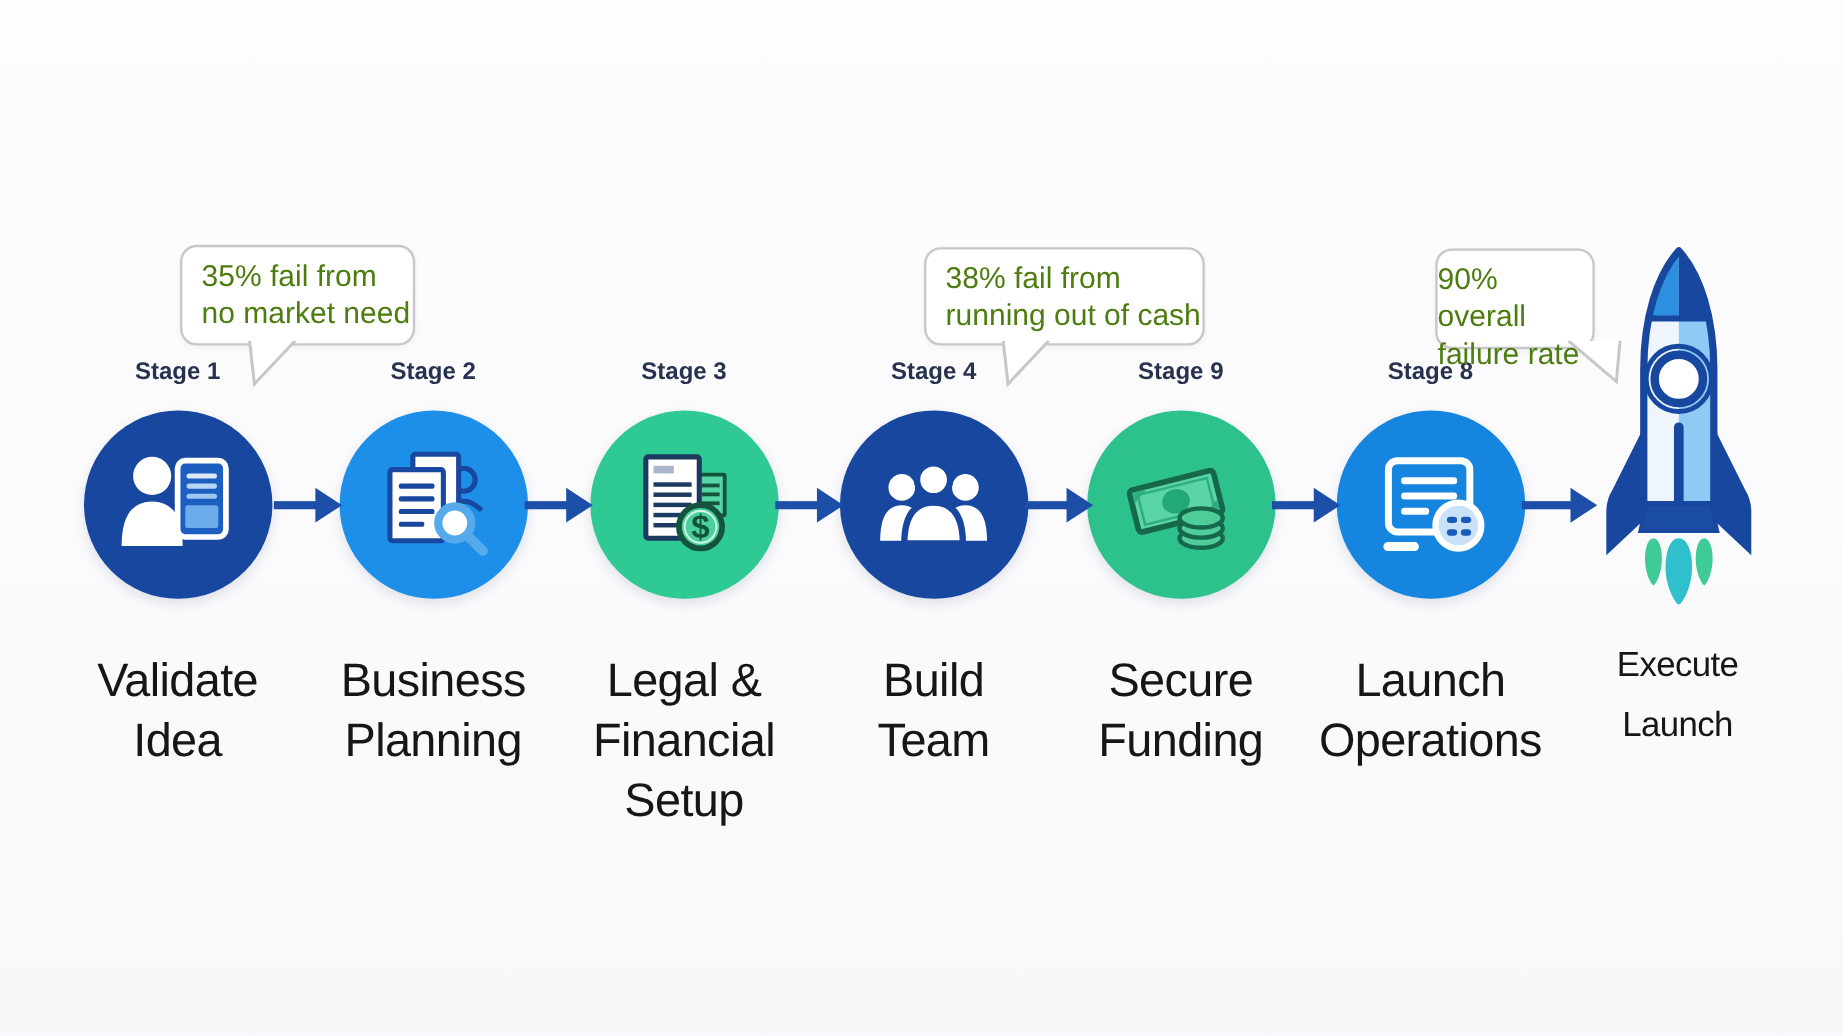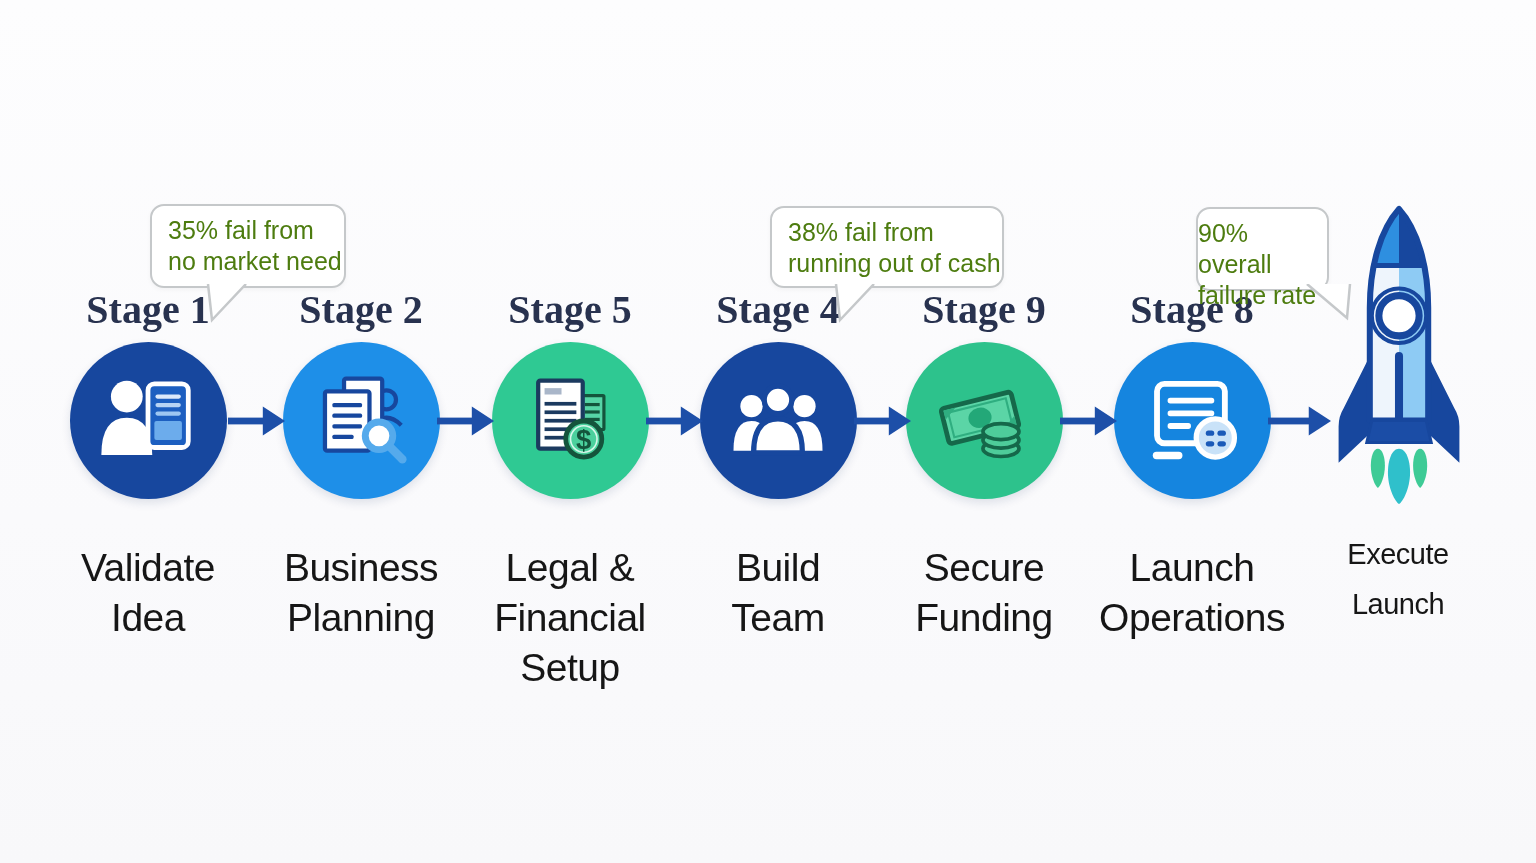--- a/index.html
+++ b/index.html
@@ -2,21 +2,21 @@
 <html><head>
 <meta charset="utf-8">
 <style>
   * { margin:0; padding:0; box-sizing:border-box; }
   html,body { width:1536px; height:863px; }
   body { font-family:"Liberation Sans", sans-serif; background:#fcfcfd; }
   #canvas { position:relative; width:1536px; height:863px; overflow:hidden;
             background:linear-gradient(180deg,#fdfdfe 0%,#fafafc 60%,#f8f8fa 100%); }
 
   .stage { position:absolute; top:292px; width:210px; text-align:center; }
-  .stage-title { font-size:40px; font-weight:700; color:#28324f; height:40px; line-height:36px;font-family:Liberation Serif, serif; }
+  .stage-title { font-size:20px; font-weight:700; color:#28324f; height:40px; line-height:36px; }
   .circle { width:157px; height:157px; border-radius:50%; margin:10px auto 0;
             display:flex; align-items:center; justify-content:center;
             box-shadow:0 4px 10px rgba(20,40,90,0.12); }
   .circle svg { display:block; }
   .stage-label { margin-top:44px; font-size:39px; line-height:50px; color:#161616;
                  white-space:pre-line; letter-spacing:-0.5px; }
 
   .arrow { position:absolute; top:403px; }
 
   .callout { position:absolute; background:#ffffff; border:2px solid #c5c8ca;
@@ -70,21 +70,21 @@
           <circle cx="67" cy="64" r="13" fill="#ffffff" stroke="#55aaec" stroke-width="6.5"></circle>
           <line x1="77" y1="74" x2="89" y2="86" stroke="#55aaec" stroke-width="8" stroke-linecap="round"></line>
         </svg>
       </span>
     </div>
     <div class="stage-label">Business
 Planning</div>
   </div>
 
   <div class="stage" style="left:465px;">
-    <div class="stage-title">Stage 5</div>
+    <div class="stage-title">Stage 3</div>
     <div class="circle" style="background: rgb(47, 201, 147);">
       <span>
         <svg width="106" height="106" viewBox="0 0 100 100">
           <rect x="60" y="26" width="22" height="32" rx="1" fill="#56d4a6" stroke="#14543c" stroke-width="3"></rect>
           <rect x="64" y="33" width="14" height="3" fill="#14543c"></rect>
           <rect x="64" y="40" width="14" height="3" fill="#14543c"></rect>
           <rect x="64" y="47" width="14" height="3" fill="#14543c"></rect>
           <rect x="20" y="12" width="42" height="64" rx="2" fill="#fff" stroke="#1b3a5f" stroke-width="4"></rect>
           <rect x="26" y="19" width="16" height="6" fill="#a9b6c9"></rect>
           <rect x="26" y="32" width="30" height="3.5" fill="#1b3a5f"></rect>

